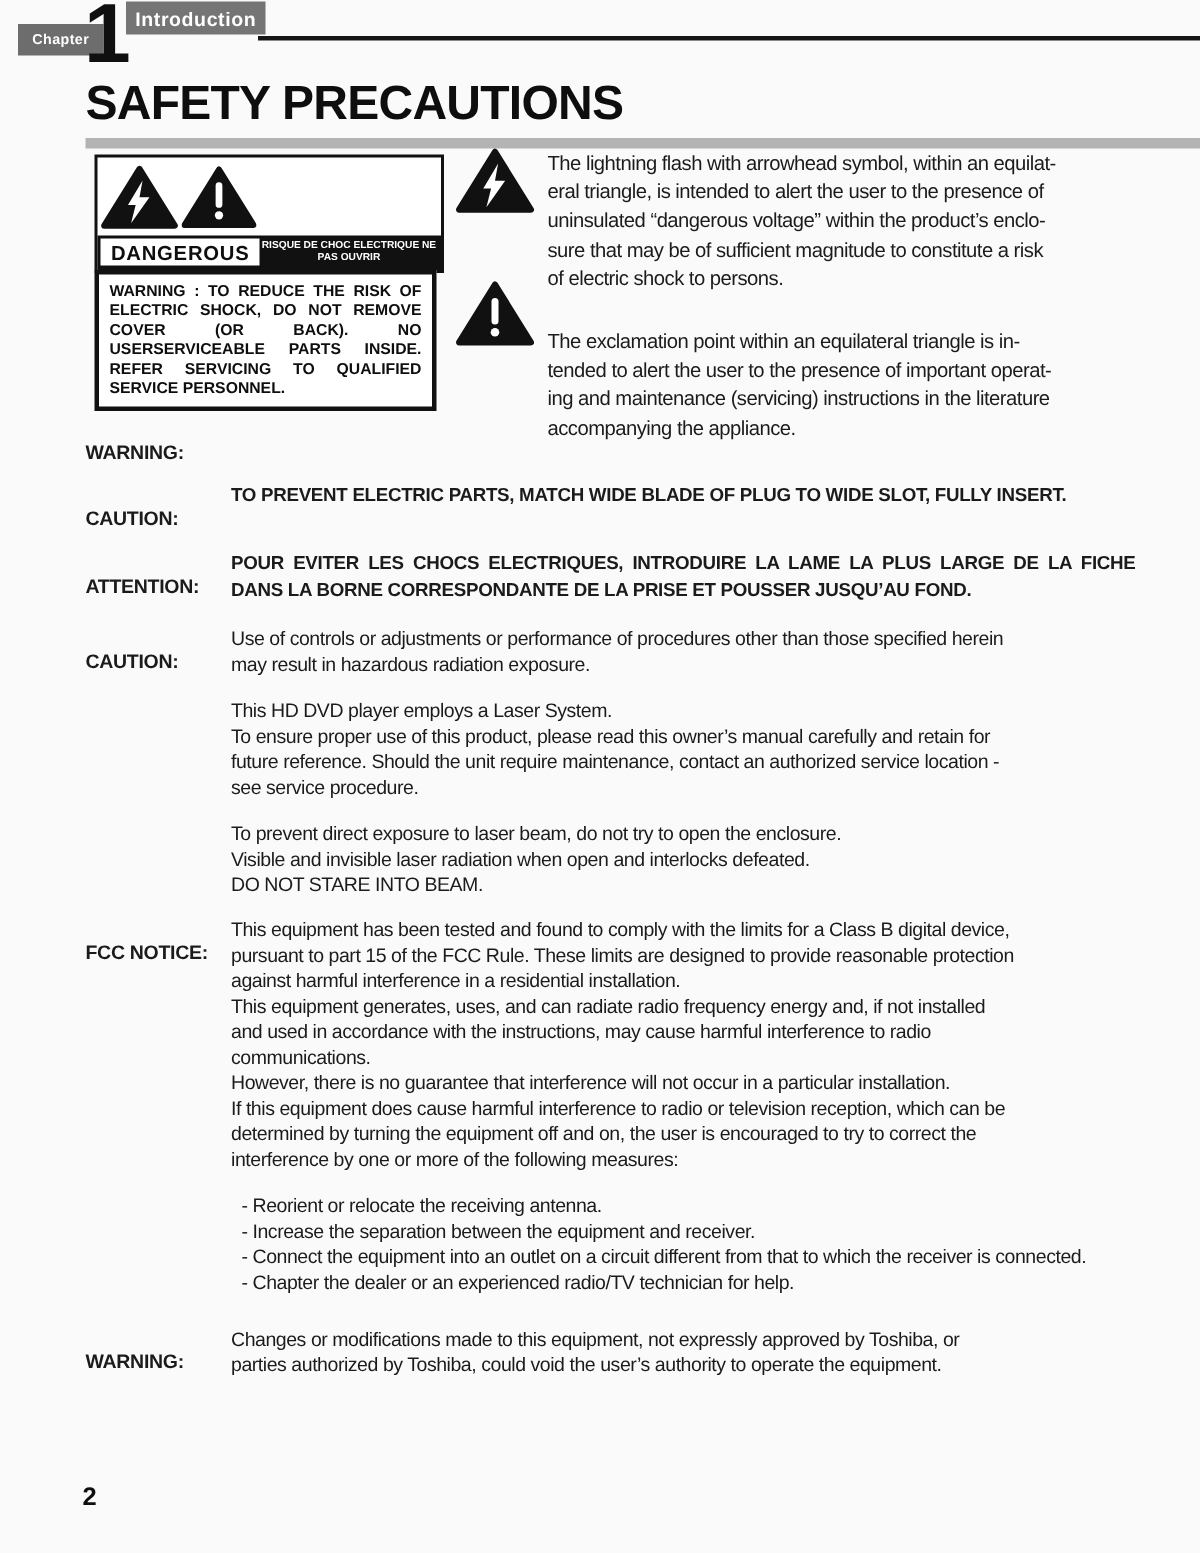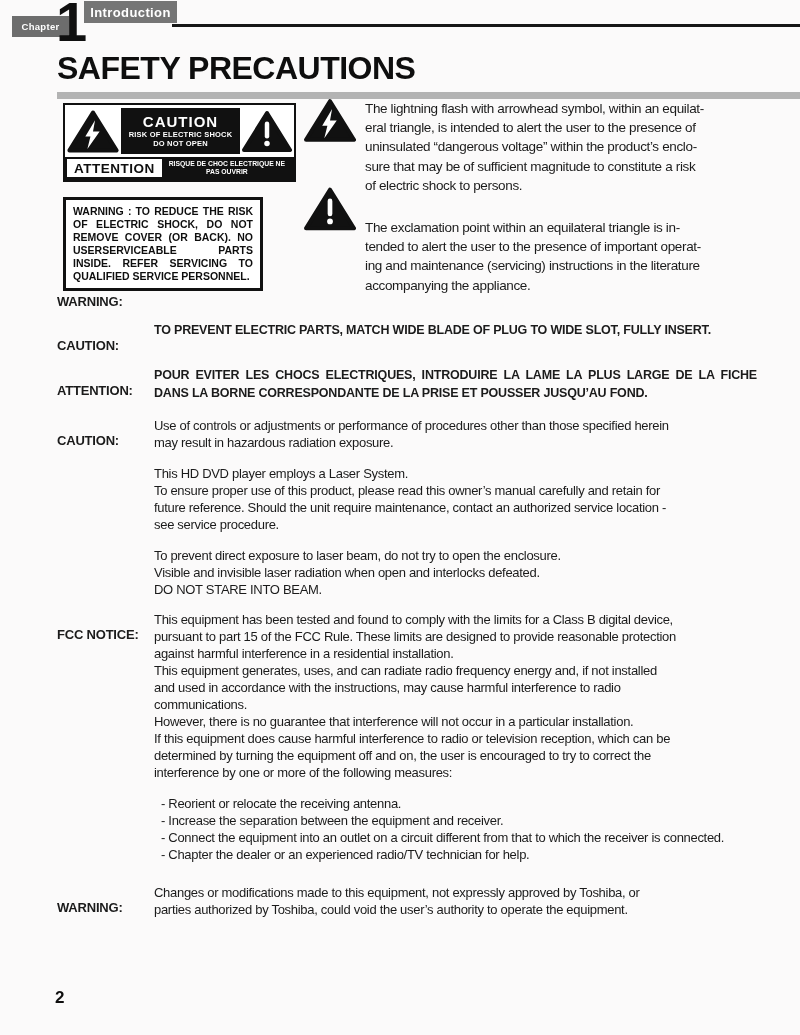--- a/index.html
+++ b/index.html
@@ -25,22 +25,22 @@
   .plate-tri{flex:0 0 auto;}
   .plate-center{flex:1 1 auto;background:#111;color:#fff;text-align:center;height:46px;
     display:flex;flex-direction:column;justify-content:center;}
   .plate-caution{font-size:15px;font-weight:bold;letter-spacing:1px;line-height:16px;}
   .plate-risk{font-size:7.5px;font-weight:bold;line-height:9px;letter-spacing:.2px;}
   .plate-bottom{display:flex;background:#111;height:20px;align-items:center;padding:1px 2px 2px 2px;}
   .plate-attention{background:#fff;color:#0e0e0e;font-size:13.5px;font-weight:bold;letter-spacing:.5px;
     flex:0 0 auto;padding:0 7px;height:18px;display:flex;align-items:center;}
   .plate-french{flex:1 1 auto;color:#fff;font-size:6.8px;font-weight:bold;line-height:8px;
     text-align:center;white-space:pre-line;}
-  .warn-plate{position:absolute;left:63px;top:180px;width:200px;box-sizing:border-box;border:3px solid #111;
-    background:#fff;padding:5px 7px;font-size:10.5px;font-weight:bold;line-height:13px;text-align:justify;color:#0e0e0e;margin-top:17px;}
+  .warn-plate{position:absolute;left:63px;top:180px;width:228px;box-sizing:border-box;border:3px solid #111;
+    background:#fff;padding:5px 7px;font-size:10.5px;font-weight:bold;line-height:13px;text-align:justify;color:#0e0e0e;}
   
   .mid-symbols{position:absolute;left:304px;top:97px;display:flex;flex-direction:column;gap:40px;}
   .symbol-texts{position:absolute;left:365px;top:99px;width:392px;}
   .symbol-texts p{margin:0 0 23px 0;font-size:13.5px;line-height:19.2px;letter-spacing:-.35px;white-space:pre-line;}
   
   .sections{position:absolute;left:57px;top:278px;width:700px;}
   .sec{display:flex;align-items:flex-start;}
   .sec .lbl{flex:0 0 97px;font-size:13px;font-weight:bold;line-height:17px;letter-spacing:-.2px;margin-top:15px;}
   .sec .bod{flex:1 1 auto;font-size:13px;line-height:17px;letter-spacing:-.3px;}
   .sec .bod p{margin:0 0 14px 0;white-space:pre-line;}
@@ -71,33 +71,28 @@
 
   <h1 class="page-title">SAFETY PRECAUTIONS</h1>
   <div class="title-rule"></div>
 
   <div class="label-plate">
     <div class="plate-top">
       <svg class="plate-tri" width="52" height="45" viewBox="0 0 100 88">
         <polygon points="50,7 96,81 4,81" fill="#111" stroke="#111" stroke-width="8" stroke-linejoin="round"></polygon>
         <polygon points="54,22 35,54 45,54 39,78 63,44 50,44" fill="#fff"></polygon>
       </svg>
-      <div class="plate-center">
-        <div class="plate-caution">CAUTION</div>
-        <div class="plate-risk">RISK OF ELECTRIC SHOCK</div>
-        <div class="plate-risk">DO NOT OPEN</div>
-      </div>
       <svg class="plate-tri" width="50" height="45" viewBox="0 0 100 88">
         <polygon points="50,7 96,81 4,81" fill="#111" stroke="#111" stroke-width="8" stroke-linejoin="round"></polygon>
         <rect x="45.5" y="24" width="9" height="34" rx="4.5" fill="#fff"></rect>
         <circle cx="50" cy="68" r="5.5" fill="#fff"></circle>
       </svg>
     </div>
     <div class="plate-bottom">
-      <div class="plate-attention">ATTENTION</div>
+      <div class="plate-attention">DANGEROUS</div>
       <div class="plate-french">RISQUE DE CHOC ELECTRIQUE NE
 PAS OUVRIR</div>
     </div>
   </div>
   <div class="warn-plate">WARNING :  TO REDUCE THE RISK OF ELECTRIC SHOCK, DO NOT REMOVE COVER (OR BACK). NO USERSERVICEABLE PARTS INSIDE. REFER SERVICING TO QUALIFIED SERVICE PERSONNEL.</div>
 
   <div class="mid-symbols">
     <svg width="52" height="47" viewBox="0 0 100 88">
       <polygon points="50,7 96,81 4,81" fill="#111" stroke="#111" stroke-width="8" stroke-linejoin="round"></polygon>
       <polygon points="54,22 35,54 45,54 39,78 63,44 50,44" fill="#fff"></polygon>

